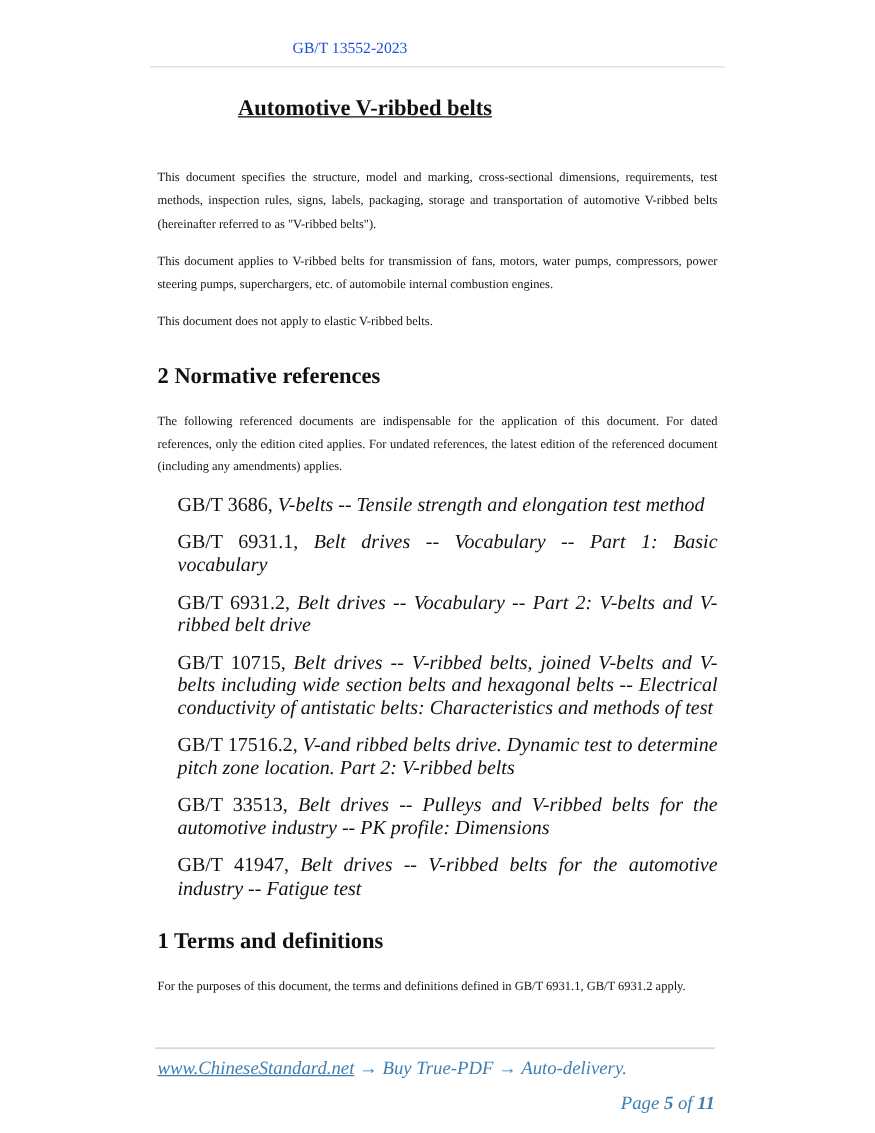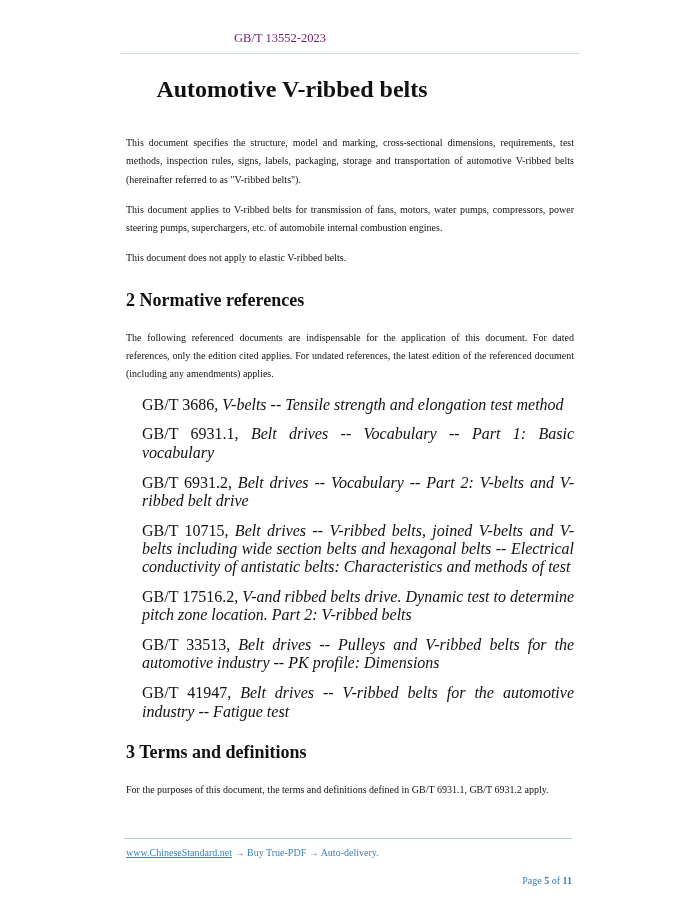--- a/index.html
+++ b/index.html
@@ -1,28 +1,28 @@
 <!DOCTYPE html>
 <html><head>
   <meta charset="utf-8">
   <style>
     html, body { margin: 0; padding: 0; background: #ffffff; }
     body { width: 700px; height: 906px; position: relative; font-family: "Liberation Serif", serif; color: #111; overflow: hidden; }
-    .header-code { position: absolute; top: 31px; left: 0; width: 560px; text-align: center; font-size: 12.5px; color: #701a75; }
+    .header-code { position: absolute; top: 31px; left: 0; width: 560px; text-align: center; font-size: 12.5px; color: #1d4ed8; }
     .header-rule { position: absolute; top: 53px; left: 120px; width: 460px; height: 1px; background: #cfdde6; }
-    .doc-title { position: absolute; top: 76px; left: 0; width: 584px; text-align: center; font-size: 24px; font-weight: bold; }
+    .doc-title { position: absolute; top: 76px; left: 0; width: 584px; text-align: center; font-size: 18px; font-weight: bold; text-decoration: underline; }
     .content { position: absolute; top: 134px; left: 126px; width: 448px; }
     h2 { font-size: 18px; font-weight: bold; margin: 0 0 17px 0; line-height: 24px; }
     p { font-size: 10px; line-height: 18.3px; margin: 0 0 12px 0; text-align: justify; }
     .ref { margin: 0 0 11.5px 16px; font-size: 16px; line-height: 18.3px; text-align: justify; }
     .ref .title { font-style: italic; }
     .sec2 { margin-top: 20px; }
     .sec3 { margin-top: 19px; }
     .footer-rule { position: absolute; top: 838px; left: 124px; width: 448px; height: 1px; background: #b9cfdc; }
-    .footer { position: absolute; top: 847px; left: 126px; width: 446px; font-size: 10px; color: #3d7fb3; }
+    .footer { position: absolute; top: 847px; left: 126px; width: 446px; font-size: 15px; color: #3d7fb3; font-style: italic; }
     .footer a { color: #3d7fb3; text-decoration: underline; }
     .footer .right { position: absolute; right: 0; top: 0; margin-top: 28px; }
     .footer b { font-weight: bold; }
   </style>
 </head>
 <body>
 
 <div class="header-code">GB/T 13552-2023</div>
 <div class="header-rule"></div>
 
@@ -41,21 +41,21 @@
     <div class="ref"><span>GB/T 3686, </span><span class="title">V-belts -- Tensile strength and elongation test method</span></div>
     <div class="ref"><span>GB/T 6931.1, </span><span class="title">Belt drives -- Vocabulary -- Part 1: Basic vocabulary</span></div>
     <div class="ref"><span>GB/T 6931.2, </span><span class="title">Belt drives -- Vocabulary -- Part 2: V-belts and V-ribbed belt drive</span></div>
     <div class="ref"><span>GB/T 10715, </span><span class="title">Belt drives -- V-ribbed belts, joined V-belts and V-belts including wide section belts and hexagonal belts -- Electrical conductivity of antistatic belts: Characteristics and methods of test</span></div>
     <div class="ref"><span>GB/T 17516.2, </span><span class="title">V-and ribbed belts drive. Dynamic test to determine pitch zone location. Part 2: V-ribbed belts</span></div>
     <div class="ref"><span>GB/T 33513, </span><span class="title">Belt drives -- Pulleys and V-ribbed belts for the automotive industry -- PK profile: Dimensions</span></div>
     <div class="ref"><span>GB/T 41947, </span><span class="title">Belt drives -- V-ribbed belts for the automotive industry -- Fatigue test</span></div>
   </section>
 
   <section class="sec3">
-    <h2>3 Terms and definitions</h2>
+    <h2>1 Terms and definitions</h2>
     <p>For the purposes of this document, the terms and definitions defined in GB/T 6931.1, GB/T 6931.2 apply.</p>
   </section>
 </div>
 
 <div class="footer-rule"></div>
 <div class="footer">
   <a>www.ChineseStandard.net</a><span> → Buy True-PDF → Auto-delivery.</span>
   <span class="right"><span>Page </span><b>5</b><span> of </span><b>11</b></span>
 </div>
 

